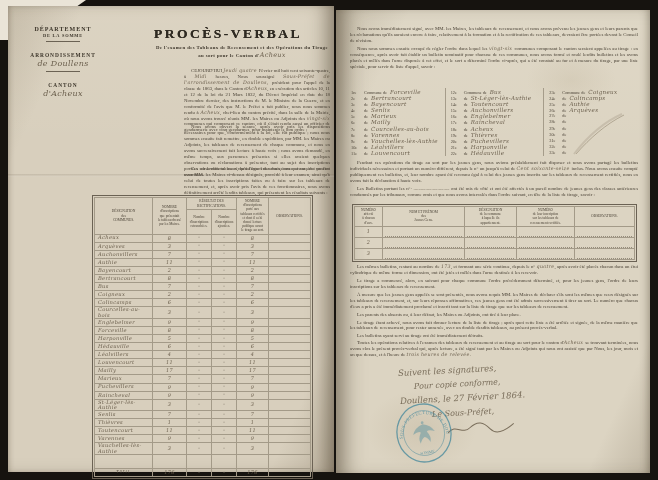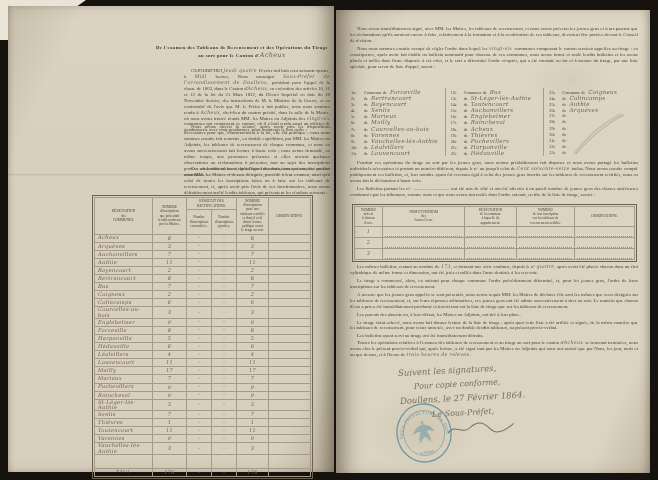--- a/index.html
+++ b/index.html
@@ -85,21 +85,34 @@
 </style>
 </head>
 <body>
 
 <div class="stage">
   <div class="wedge"></div>
 
   <div class="page page-left">
     <div class="crease" style="top:168px"></div>
 
-
+    <div class="sb">
+      <div class="sb-label">DÉPARTEMENT</div>
+      <div class="sb-sub">DE LA SOMME</div>
+      <div class="sb-rule"></div>
+      <div class="sb-gap"></div>
+      <div class="sb-label" style="font-size:5.4px">ARRONDISSEMENT</div>
+      <div class="sb-hw hw">de Doullens</div>
+      <div class="sb-rule"></div>
+      <div class="sb-gap"></div>
+      <div class="sb-label" style="font-size:5.4px">CANTON</div>
+      <div class="sb-hw hw">d'Acheux</div>
+    </div>
+
+    <div class="title">PROCÈS-VERBAL</div>
     <div class="subtitle">
       <span>De l'examen des Tableaux de Recensement et des Opérations du Tirage</span><br>
       <span>au sort pour le Canton d'</span><span class="hw">Acheux</span>
     </div>
 
     <div class="para" style="left:176px;top:62px;width:146px"><span>CEJOURD'HUI </span><span class="hw">Jeudi quatre </span><span>Février mil huit cent soixante-quatre, à </span><span class="hw">Midi </span><span>heures, Nous soussigné </span><span class="hw">Sous-Préfet de l'arrondissement de Doullens, </span><span>président pour l'appel de la classe de 1863, dans le Canton d'</span><span class="hw">Acheux</span><span>, en exécution des articles 10, 11 et 12 de la loi du 21 Mars 1832, du Décret Impérial en date du 18 Novembre dernier, des instructions de M. le Ministre de la Guerre, et en conformité de l'avis que M. le Préfet a fait publier, nous nous sommes rendu à </span><span class="hw">Acheux</span><span>, chef-lieu du canton précité, dans la salle de la Mairie, où nous avons trouvé réunis MM. les Maires ou Adjoints des </span><span class="hw">vingt-six </span><span>communes qui composent ce canton, où il s'était rendu aussi un officier de gendarmerie avec cinq gendarmes, pour maintenir le bon ordre ;</span></div>
     <div class="para" style="left:176px;top:118px;width:146px"><span>Nous avons ouvert la séance, après avoir pris les dispositions nécessaires pour que, conformément à la loi, elle fût publique ; nous nous sommes ensuite fait remettre, en double expédition, par MM. les Maires ou Adjoints, les tableaux de recensement de chaque commune, et nous en avons successivement fait lecture à haute voix ; nous avons demandé, en même temps, aux personnes présentes si elles avaient quelques observations ou réclamations à présenter, tant au sujet des inscriptions portées sur lesdits tableaux, qu'à l'égard des omissions qui auraient pu être commises.</span></div>
     <div class="para" style="left:176px;top:160px;width:146px"><span>Ces observations ou réclamations entendues, nous avons, de concert avec MM. les Maires ci-dessus désignés, procédé à leur examen, ainsi qu'à celui de toutes les inscriptions faites ou à faire sur les tableaux de recensement, et, après avoir pris l'avis de ces fonctionnaires, nous avons définitivement arrêté lesdits tableaux, qui présentent les résultats suivants :</span></div>
 
     <table class="tbl" style="left:86px;top:191px;width:216px;height:260px">

